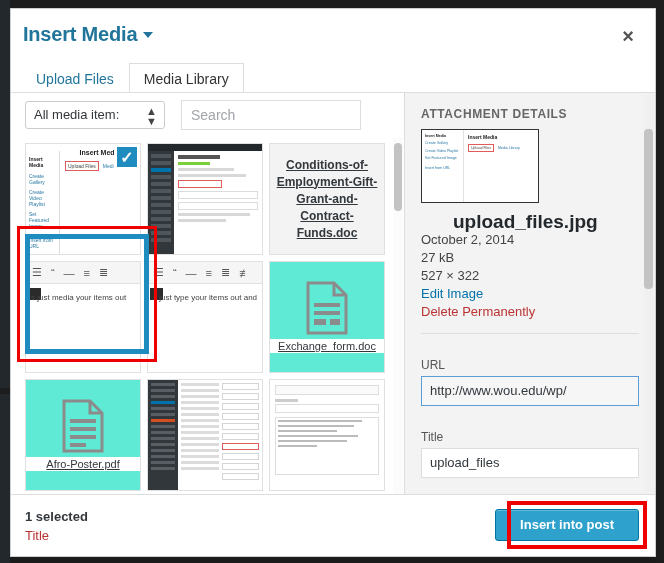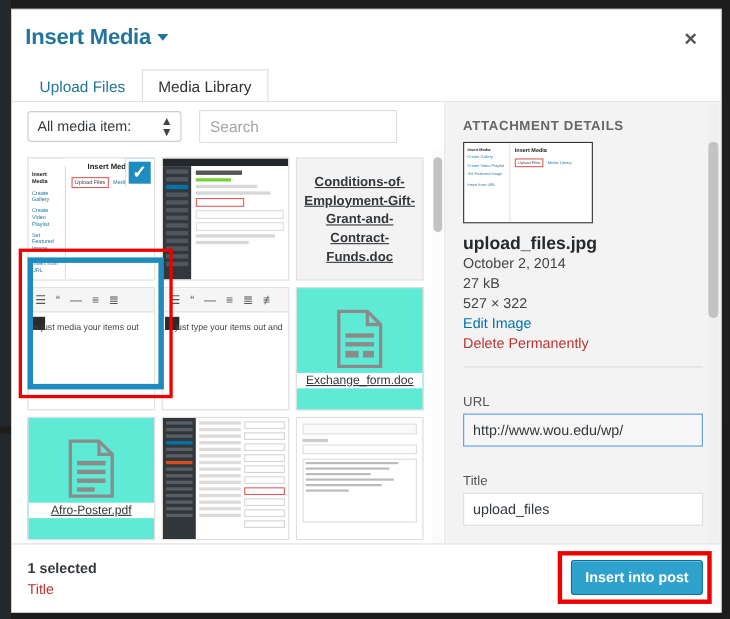--- a/index.html
+++ b/index.html
@@ -168,21 +168,21 @@
   .att-thumb { width: 118px; height: 74px; border: 1px solid #333; background: #fff; position: relative; margin-bottom: 10px; overflow: hidden; }
   .att-thumb .sd { position: absolute; left: 0; top: 0; bottom: 0; width: 42px; border-right: 1px solid #e2e2e2; padding: 4px 3px; }
   .att-thumb .sd .l { font-size: 3.6px; color: #2a7aa5; margin-bottom: 3.4px; display: block; line-height: 4px; }
   .att-thumb .sd .l.b { color: #222; font-weight: bold; }
   .att-thumb .mn { position: absolute; left: 42px; right: 0; top: 0; bottom: 0; padding: 4px 4px; }
   .att-thumb .mn .t { font-size: 5px; font-weight: bold; color: #222; margin-bottom: 4px; }
   .att-thumb .tabsrow { display: flex; gap: 4px; align-items: center; }
   .att-thumb .tb { font-size: 3.6px; color: #2a7aa5; }
   .att-thumb .tb.boxed { border: 1px solid #e05c5c; padding: 1px 2px; color: #444; }
   .meta { font-size: 13px; color: #444; line-height: 18px; }
-  .meta .fname { font-weight: bold; font-size: 16px; color: #23282d; }
+  .meta .fname { font-weight: bold; font-size: 19px; color: #23282d; margin-left: 32px; }
   .link-blue { color: #0073aa; cursor: pointer; display: block; }
   .link-red { color: #bb3333; cursor: pointer; display: block; }
   .hr { height: 1px; background: #ddd; margin: 12px 0 10px 0; }
   .field-label { font-size: 12px; color: #555; margin-bottom: 4px; }
   .field-input {
     width: 100%; height: 30px; border: 1px solid #ddd; background: #fff;
     font-size: 13px; color: #32373c; padding-left: 8px; line-height: 28px;
     overflow: hidden; white-space: nowrap; font-family: "Liberation Sans", sans-serif;
   }
   .field-input.focused { border: 1px solid #5b9dd9; background: #f6f6f6; }
@@ -192,21 +192,21 @@
 
   
   .modal-foot {
     height: 62px; flex: 0 0 62px; border-top: 1px solid #ddd; background: #fff;
     position: relative;
   }
   .sel-count { position: absolute; left: 14px; top: 14px; font-size: 13px; font-weight: bold; color: #32373c; }
   .clear-link { position: absolute; left: 14px; top: 33px; font-size: 13px; color: #bb3333; cursor: pointer; }
   .insert-btn {
     position: absolute; right: 16px; top: 14px;
-    height: 32px; line-height: 30px; padding: 0 12px;
+    height: 32px; line-height: 30px; padding: 0 24px;
     background: #2ea2cc; border: 1px solid #0074a2; border-radius: 3px;
     color: #fff; font-size: 13px; font-weight: bold; cursor: pointer;
     box-shadow: inset 0 1px 0 rgba(255,255,255,.25);
   }
   .annot-btn {
     position: absolute; right: 8px; top: 6px; width: 140px; height: 48px;
     border: 4px solid #ee0000; pointer-events: none;
   }
 </style>
 </head>

